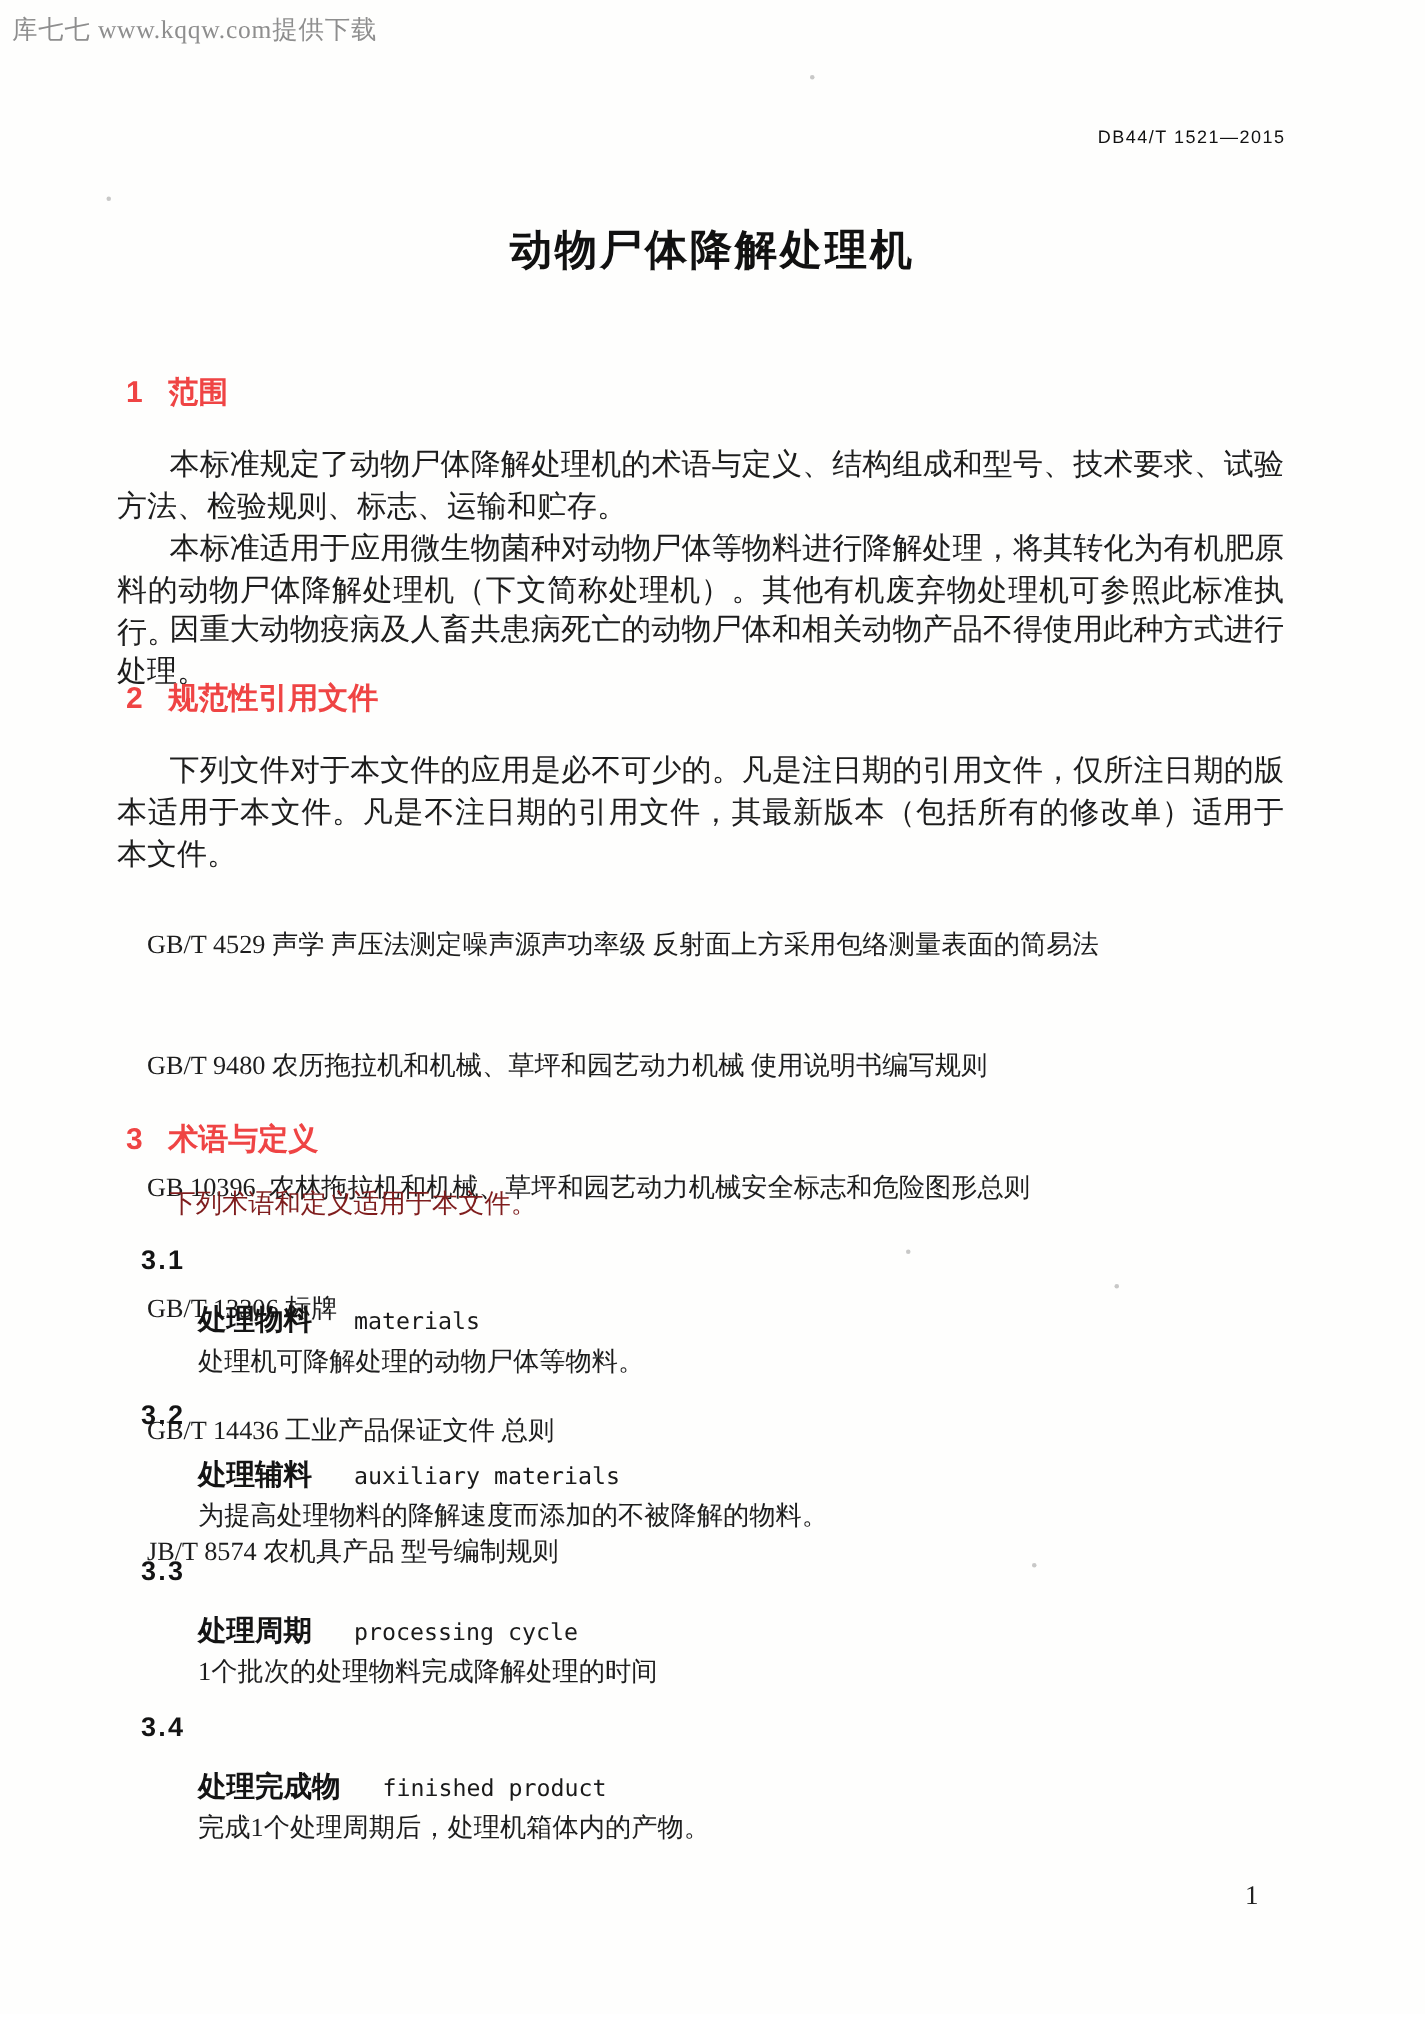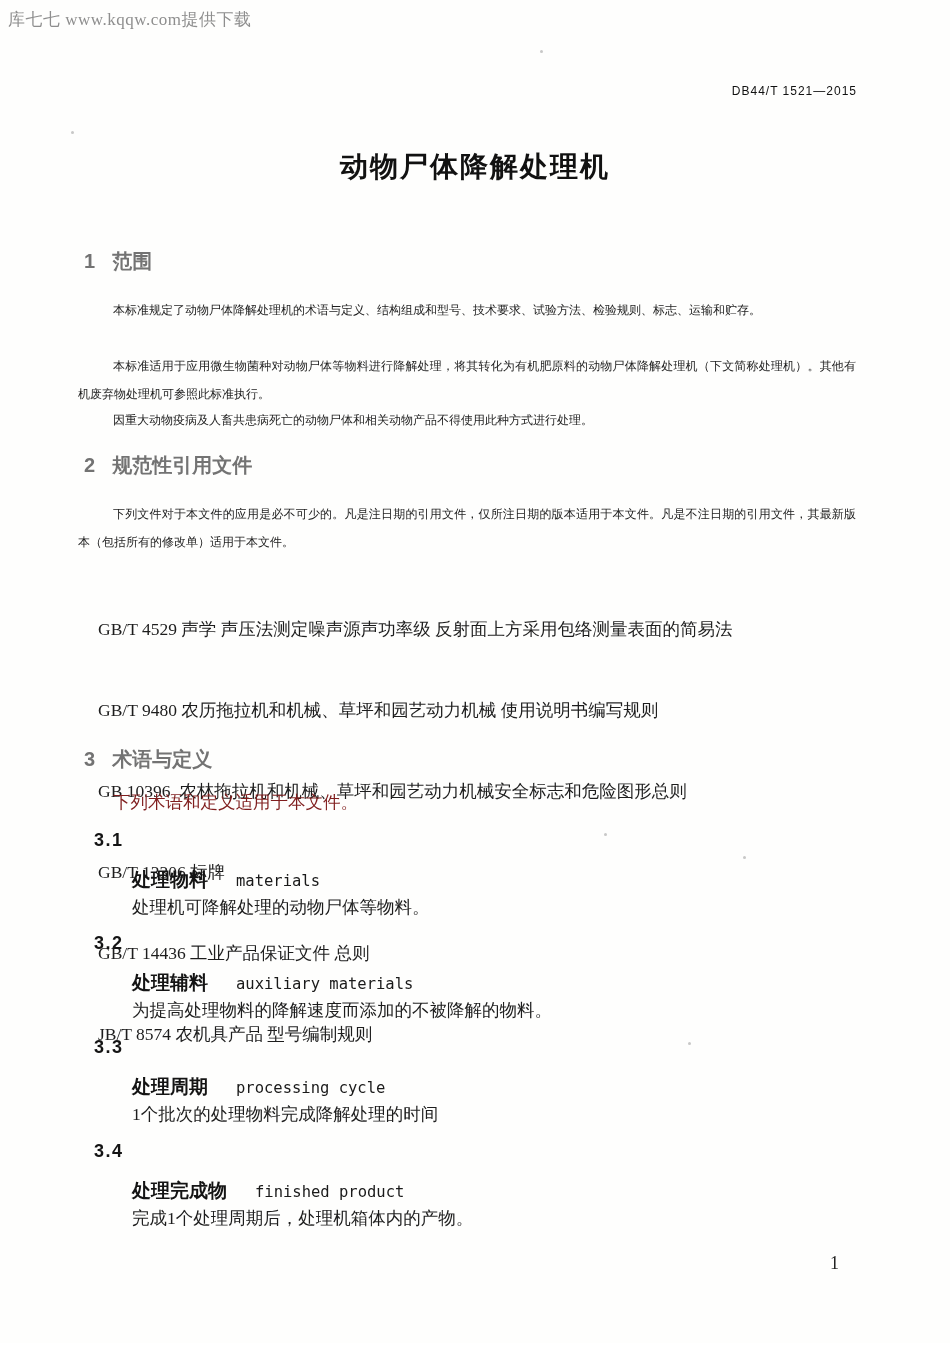--- a/index.html
+++ b/index.html
@@ -25,26 +25,26 @@
   }
   .title{
     position:absolute;top:148px;left:0;width:100%;
     margin:0;text-align:center;
     font-family:"Liberation Sans", sans-serif;
     font-weight:700;font-size:28px;letter-spacing:2px;color:#111;
   }
   .sec-heading{
     position:absolute;left:84px;
     font-family:"Liberation Sans", sans-serif;
-    font-weight:700;font-size:20px;color:#737373;
+    font-weight:700;font-size:20px;color:#ef4444;
   }
   .sec-heading .num{display:inline-block;margin-right:17px;}
   .para{
     position:absolute;left:78px;width:778px;margin:0;
-    font-size:12px;line-height:28px;text-align:justify;
+    font-size:20px;line-height:28px;text-align:justify;
     color:#1d1d1d;
   }
   .indent{text-indent:35px;}
   .refs{
     position:absolute;left:98px;top:562px;width:760px;
     font-size:17.5px;line-height:27px;
     white-space:pre-wrap;color:#1d1d1d;
   }
   .ref-line{height:27px;}
   .intro{

